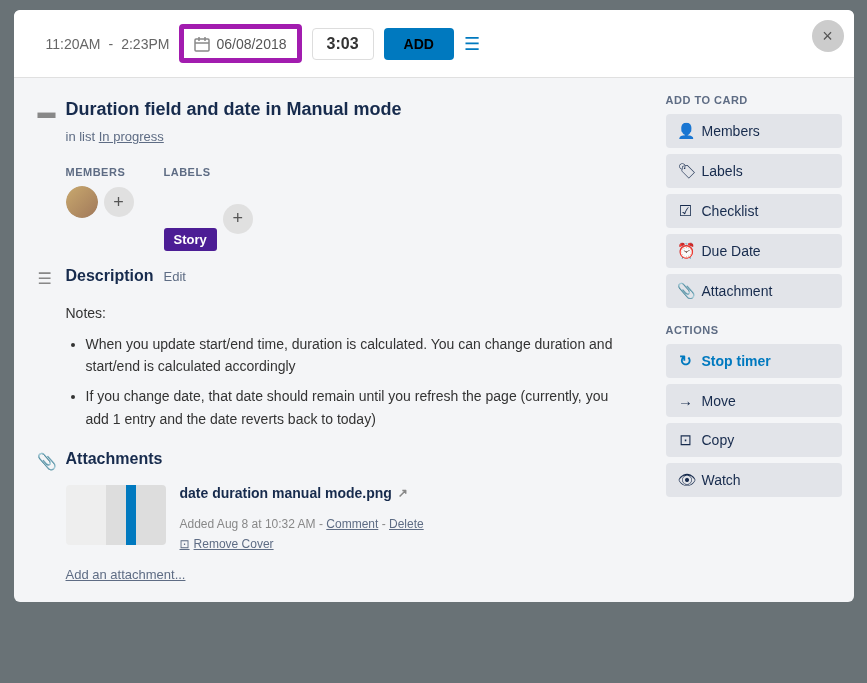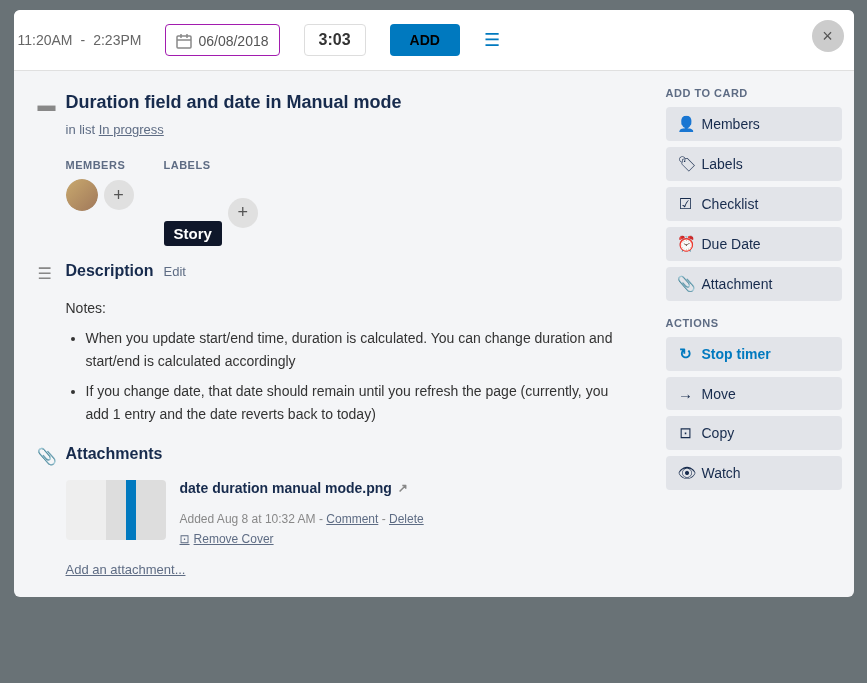--- a/index.html
+++ b/index.html
@@ -29,40 +29,40 @@
       border-radius: 6px;
       width: 840px;
       max-height: 670px;
       overflow-y: auto;
       position: relative;
     }
 
     .timer-bar {
       background: #fff;
       border-radius: 6px 6px 0 0;
-      padding: 14px 4px;
-      display: flex;
-      align-items: center;
-      gap: 24px;
+      padding: 14px 32px;
+      display: flex;
+      align-items: center;
+      gap: 10px;
       border-bottom: 1px solid #e0e0e0;
     }
 
     .timer-times {
       display: flex;
       align-items: center;
       gap: 8px;
       color: #666;
       font-size: 14px;
     }
 
     .timer-date-box {
       display: flex;
-      align-items: flex-end;
+      align-items: center;
       gap: 6px;
-      border: 1px solid #a21caf;
+      border: 5px solid #a21caf;
       border-radius: 4px;
       padding: 6px 10px;
       background: #fff;
       color: #555;
       font-size: 14px;
     }
 
     .timer-duration {
       border: 1px solid #ddd;
       border-radius: 4px;
@@ -196,25 +196,25 @@
       border: none;
       font-size: 18px;
       cursor: pointer;
       display: flex;
       align-items: center;
       justify-content: center;
       color: #555;
     }
 
     .label-badge {
-      background: #0f172a;
+      background: #4c1d95;
       color: #fff;
       border-radius: 3px;
       padding: 4px 10px;
-      font-size: 15px;
+      font-size: 13px;
       font-weight: 600;
       margin-top: 42px;
     }
 
     .add-label-btn {
       width: 30px;
       height: 30px;
       border-radius: 50%;
       background: #e0e0e0;
       border: none;

